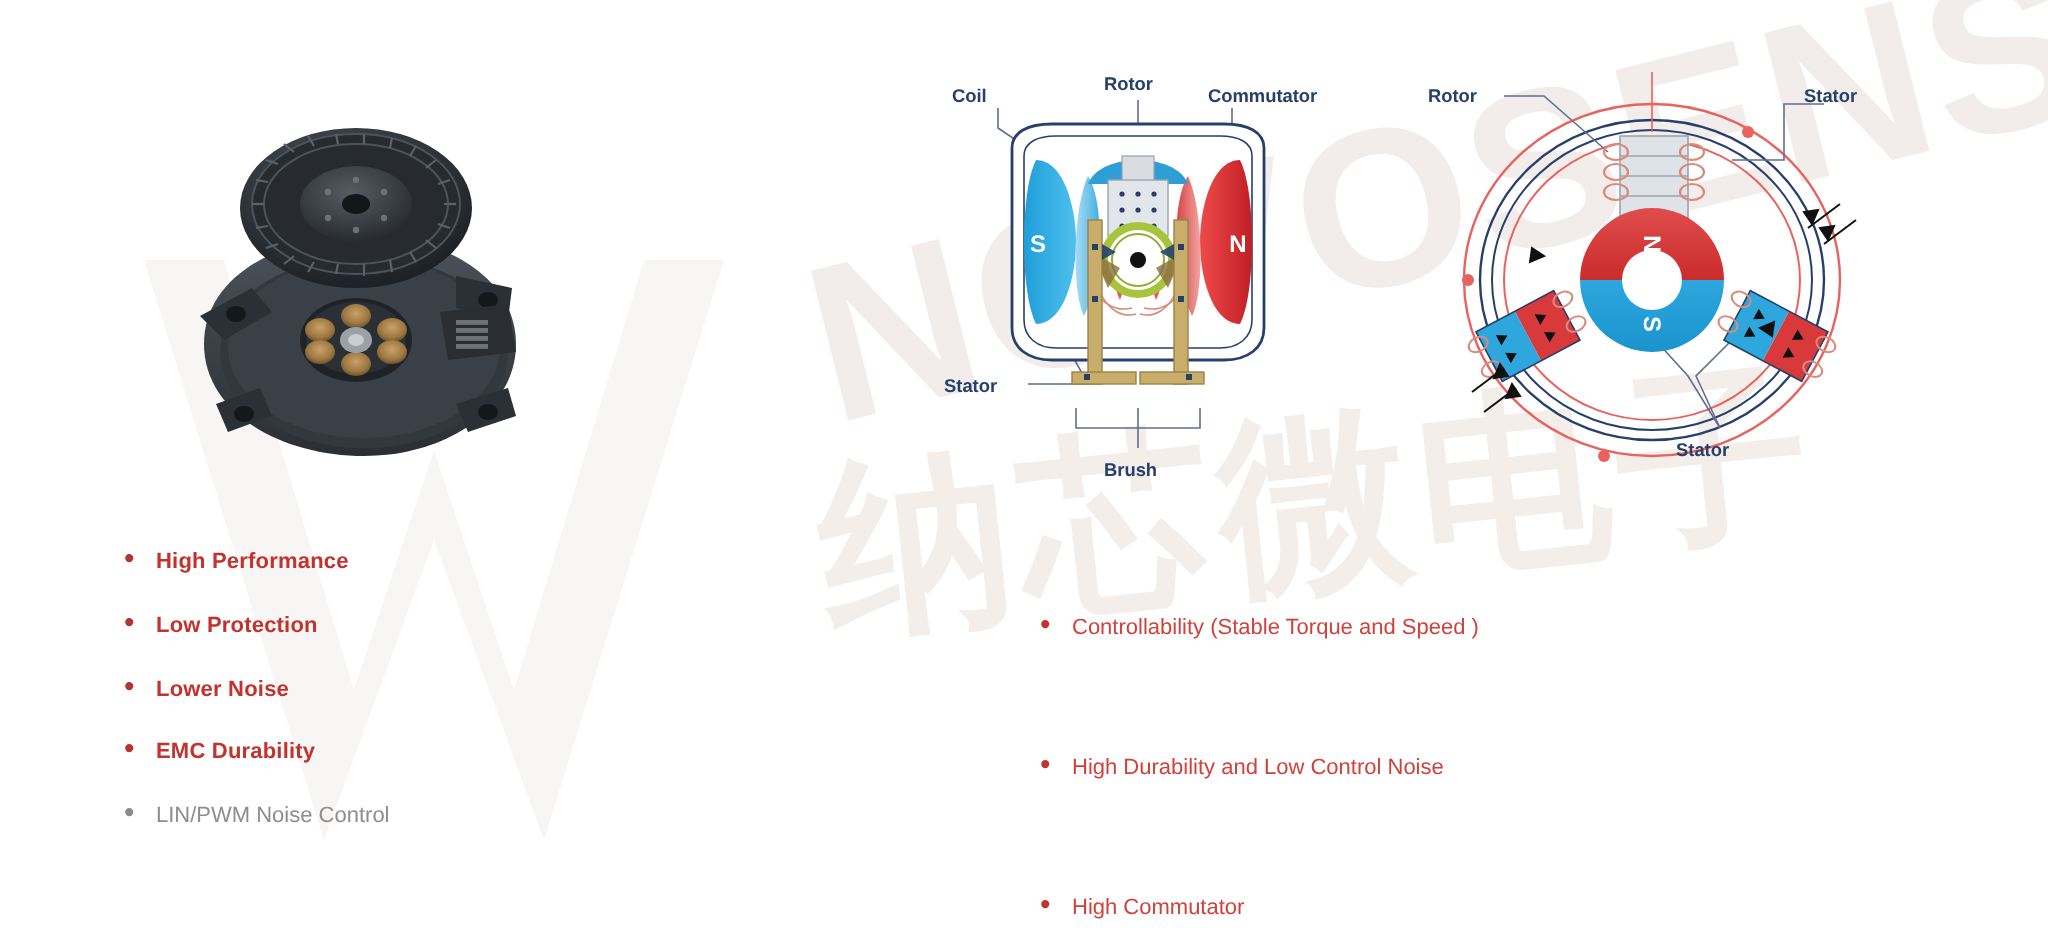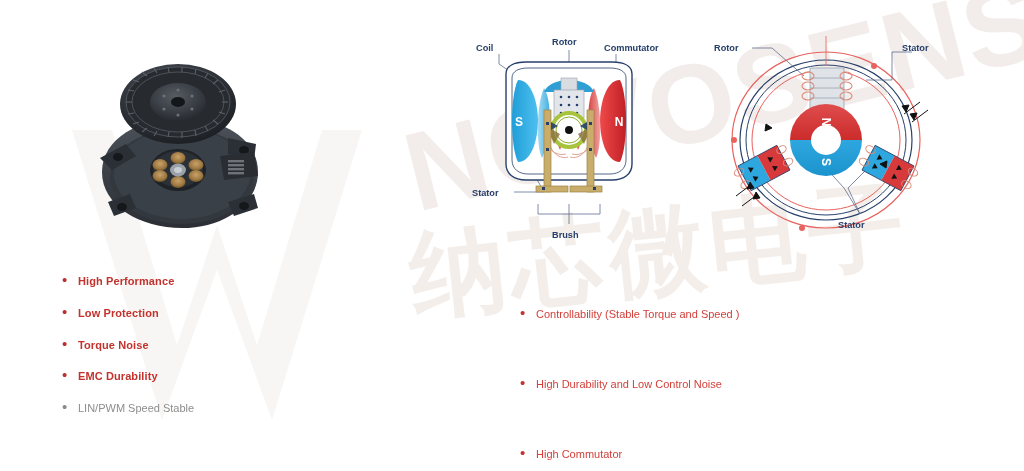--- a/index.html
+++ b/index.html
@@ -396,29 +396,29 @@
     <div class="bullet">
       <span class="dot">•</span>
       <span class="txt">High Performance</span>
     </div>
     <div class="bullet">
       <span class="dot">•</span>
       <span class="txt">Low Protection</span>
     </div>
     <div class="bullet">
       <span class="dot">•</span>
-      <span class="txt">Torque Noise</span>
+      <span class="txt">Lower Noise</span>
     </div>
     <div class="bullet">
       <span class="dot">•</span>
       <span class="txt">EMC Durability</span>
     </div>
     <div class="bullet muted">
       <span class="dot">•</span>
-      <span class="txt">LIN/PWM Speed Stable</span>
+      <span class="txt">LIN/PWM Noise Control</span>
     </div>
   </div>
 
   <div class="bullets right">
     <div class="bullet">
       <span class="dot">•</span>
       <span class="txt">Controllability (Stable Torque and Speed )</span>
     </div>
     <div class="bullet">
       <span class="dot">•</span>

